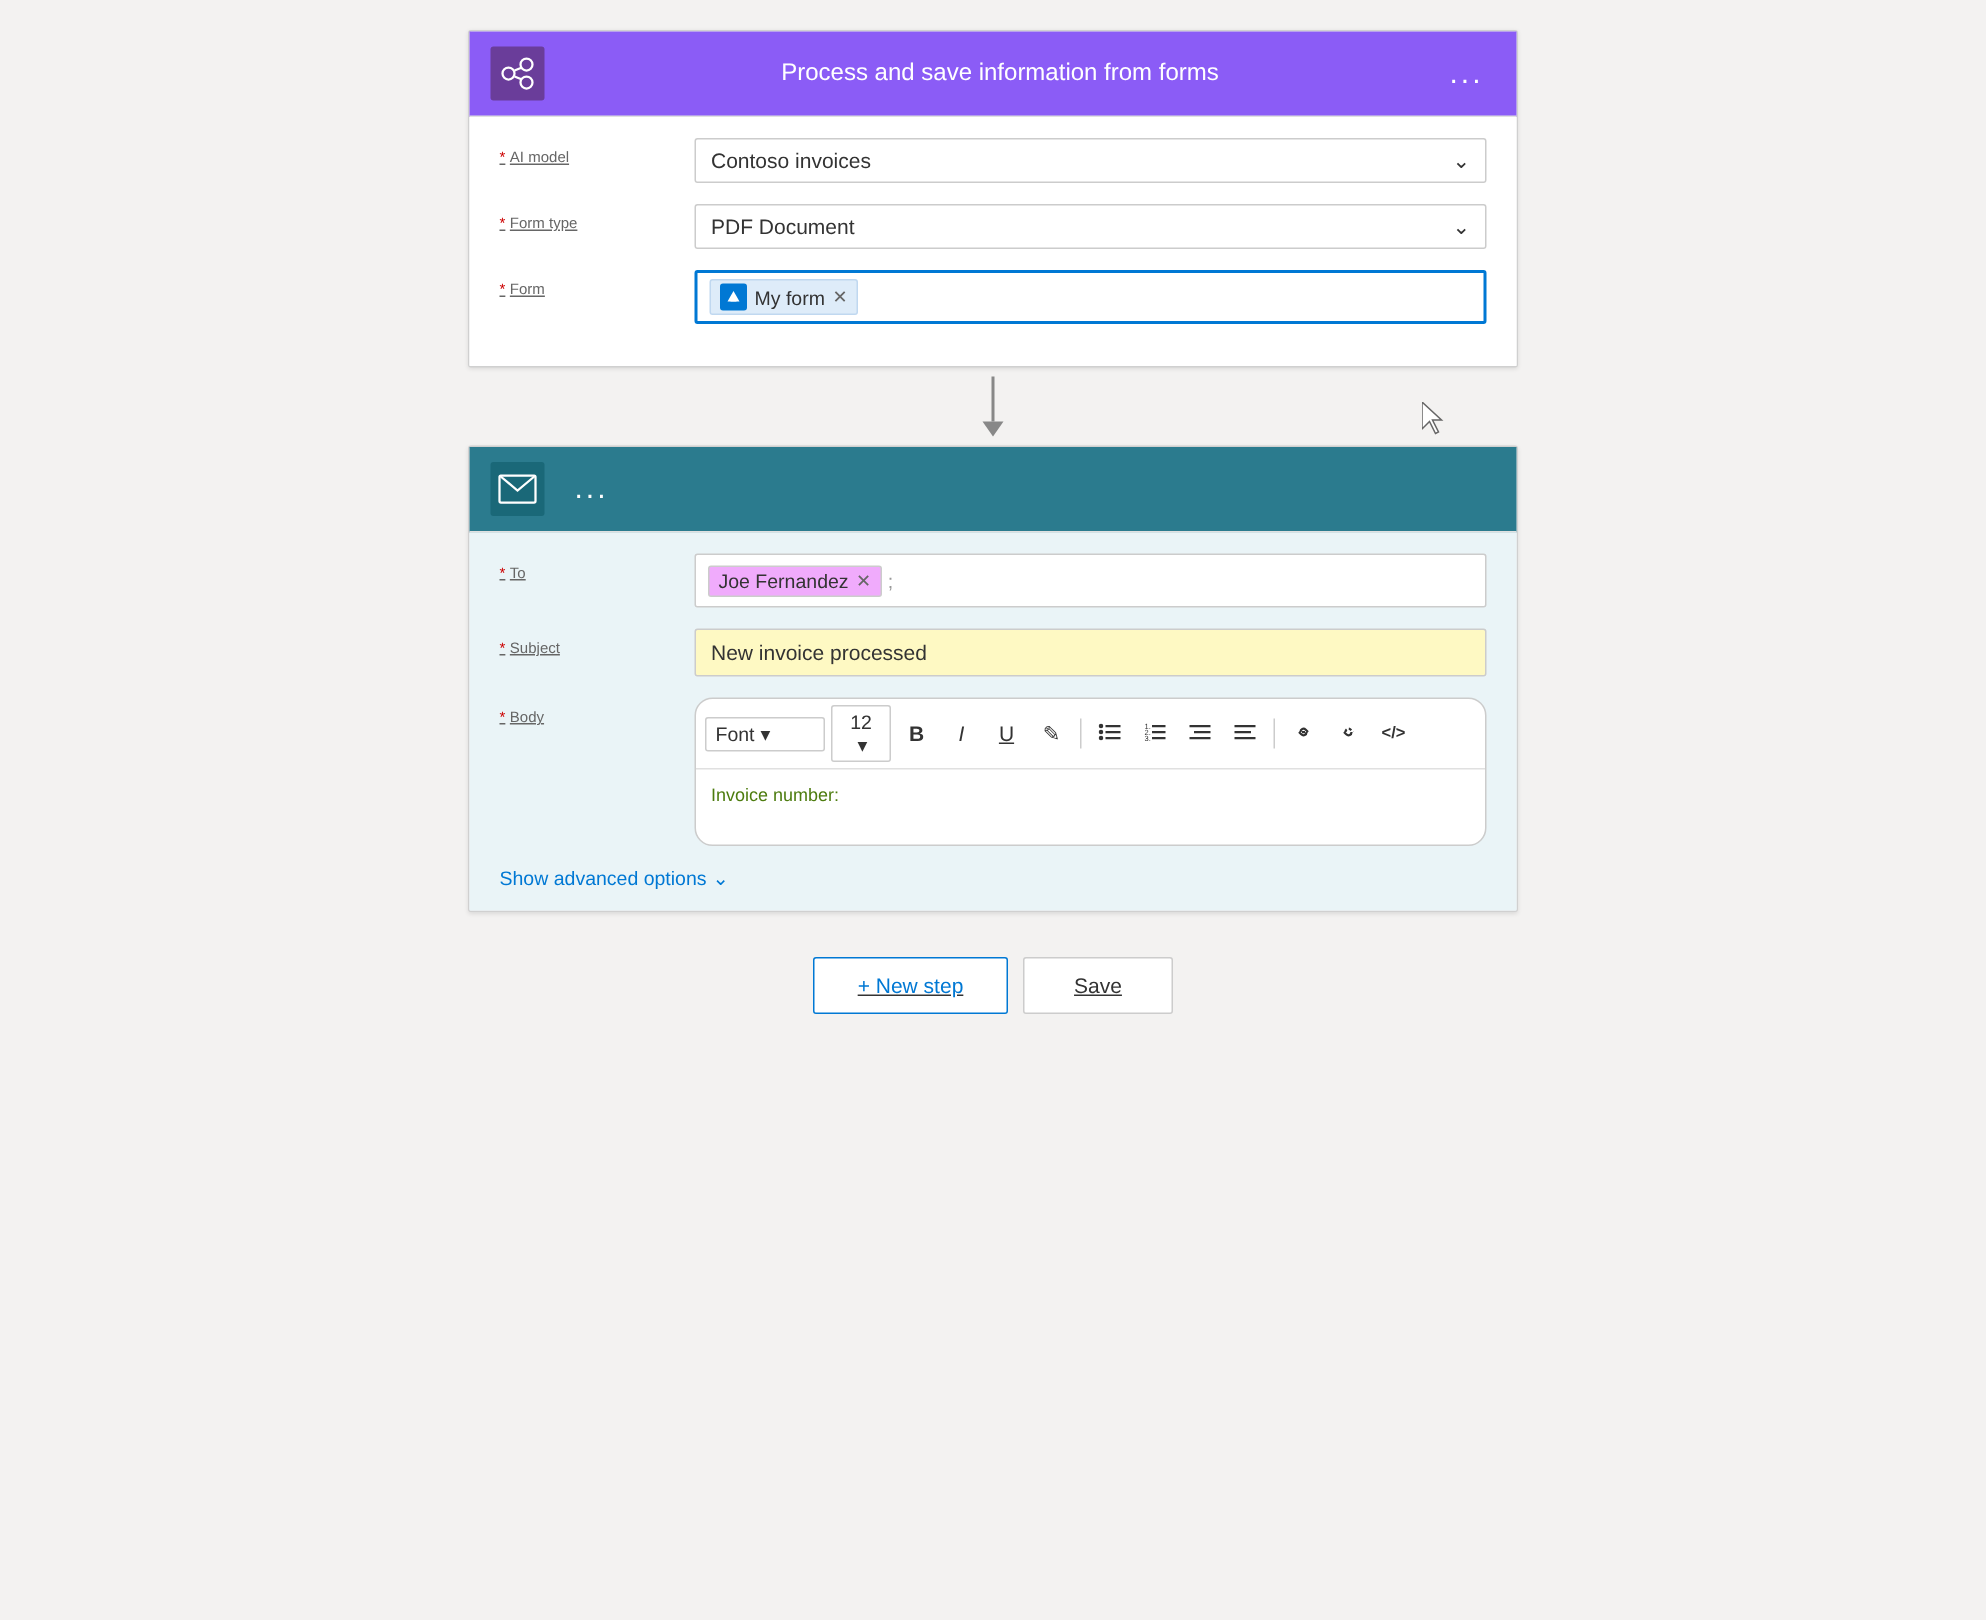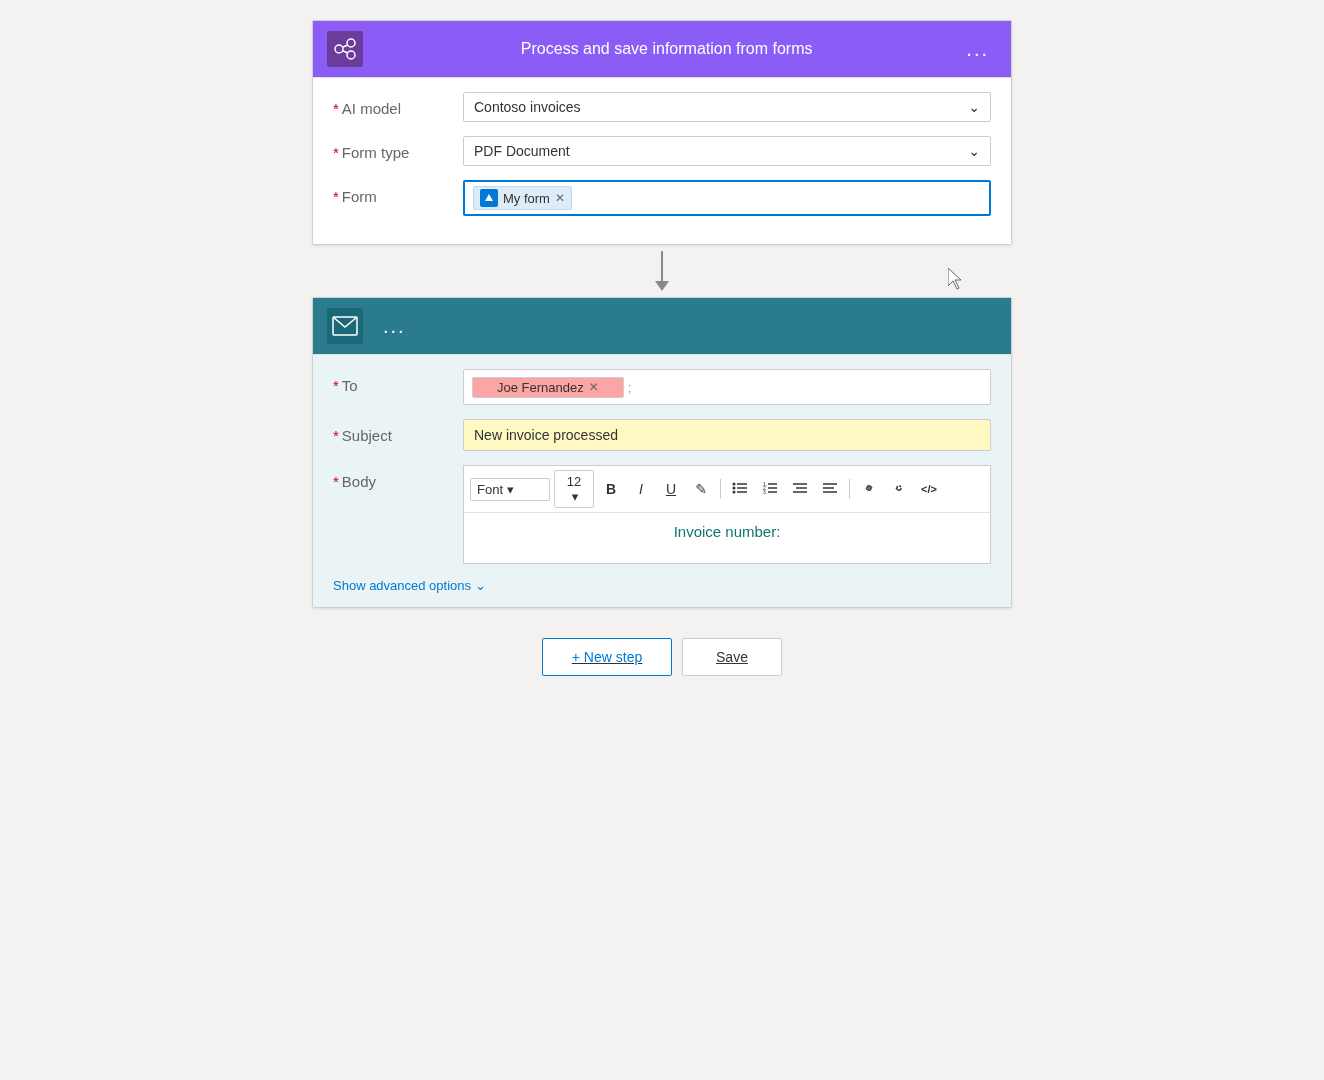--- a/index.html
+++ b/index.html
@@ -86,23 +86,24 @@
 
     .field-row {
       display: flex;
       align-items: flex-start;
       margin-bottom: 14px;
     }
 
     .field-label {
       width: 130px;
       flex-shrink: 0;
-      font-size: 15px;
+      font-size: 10px;
       color: #666;
       padding-top: 8px;
+      text-decoration: underline;
     }
 
     .required-star {
       color: #c00;
       margin-right: 3px;
     }
 
     .field-control {
       flex: 1;
     }
@@ -210,24 +211,24 @@
       border: 1px solid #ccc;
       border-radius: 2px;
       background: #fff;
       padding: 4px 8px;
       min-height: 36px;
     }
 
     .email-tag {
       display: flex;
       align-items: flex-start;
-      background: #fca5a5;
-      border: 1px solid #ccc;
-      border-radius: 2px;
-      padding: 2px 24px;
+      background: #f0abfc;
+      border: 1px solid #ccc;
+      border-radius: 2px;
+      padding: 2px 6px;
       margin-right: 4px;
     }
 
     .email-tag .tag-text {
       font-size: 13px;
       color: #333;
     }
 
     .email-tag .tag-close {
       margin-left: 5px;
@@ -241,21 +242,21 @@
       border-radius: 2px;
       padding: 7px 10px;
       font-size: 14px;
       width: 100%;
       background: #fef9c3;
       color: #333;
     }
 
     .body-editor {
       border: 1px solid #ccc;
-      border-radius: 0;
+      border-radius: 12px;
       background: #fff;
     }
 
     .body-toolbar {
       display: flex;
       align-items: center;
       padding: 4px 6px;
       border-bottom: 1px solid #e0e0e0;
       gap: 4px;
       flex-wrap: wrap;
@@ -303,23 +304,22 @@
     .toolbar-divider {
       width: 1px;
       height: 20px;
       background: #ccc;
       margin: 0 2px;
     }
 
     .body-content {
       padding: 10px;
       min-height: 50px;
-      font-size: 15px;
-      color: #0f766e;
-      text-align: center;
+      font-size: 12px;
+      color: #4d7c0f;
     }
 
     .show-advanced {
       margin-top: 14px;
       color: #0078d4;
       cursor: pointer;
       font-size: 13px;
       display: flex;
       align-items: center;
       gap: 4px;

